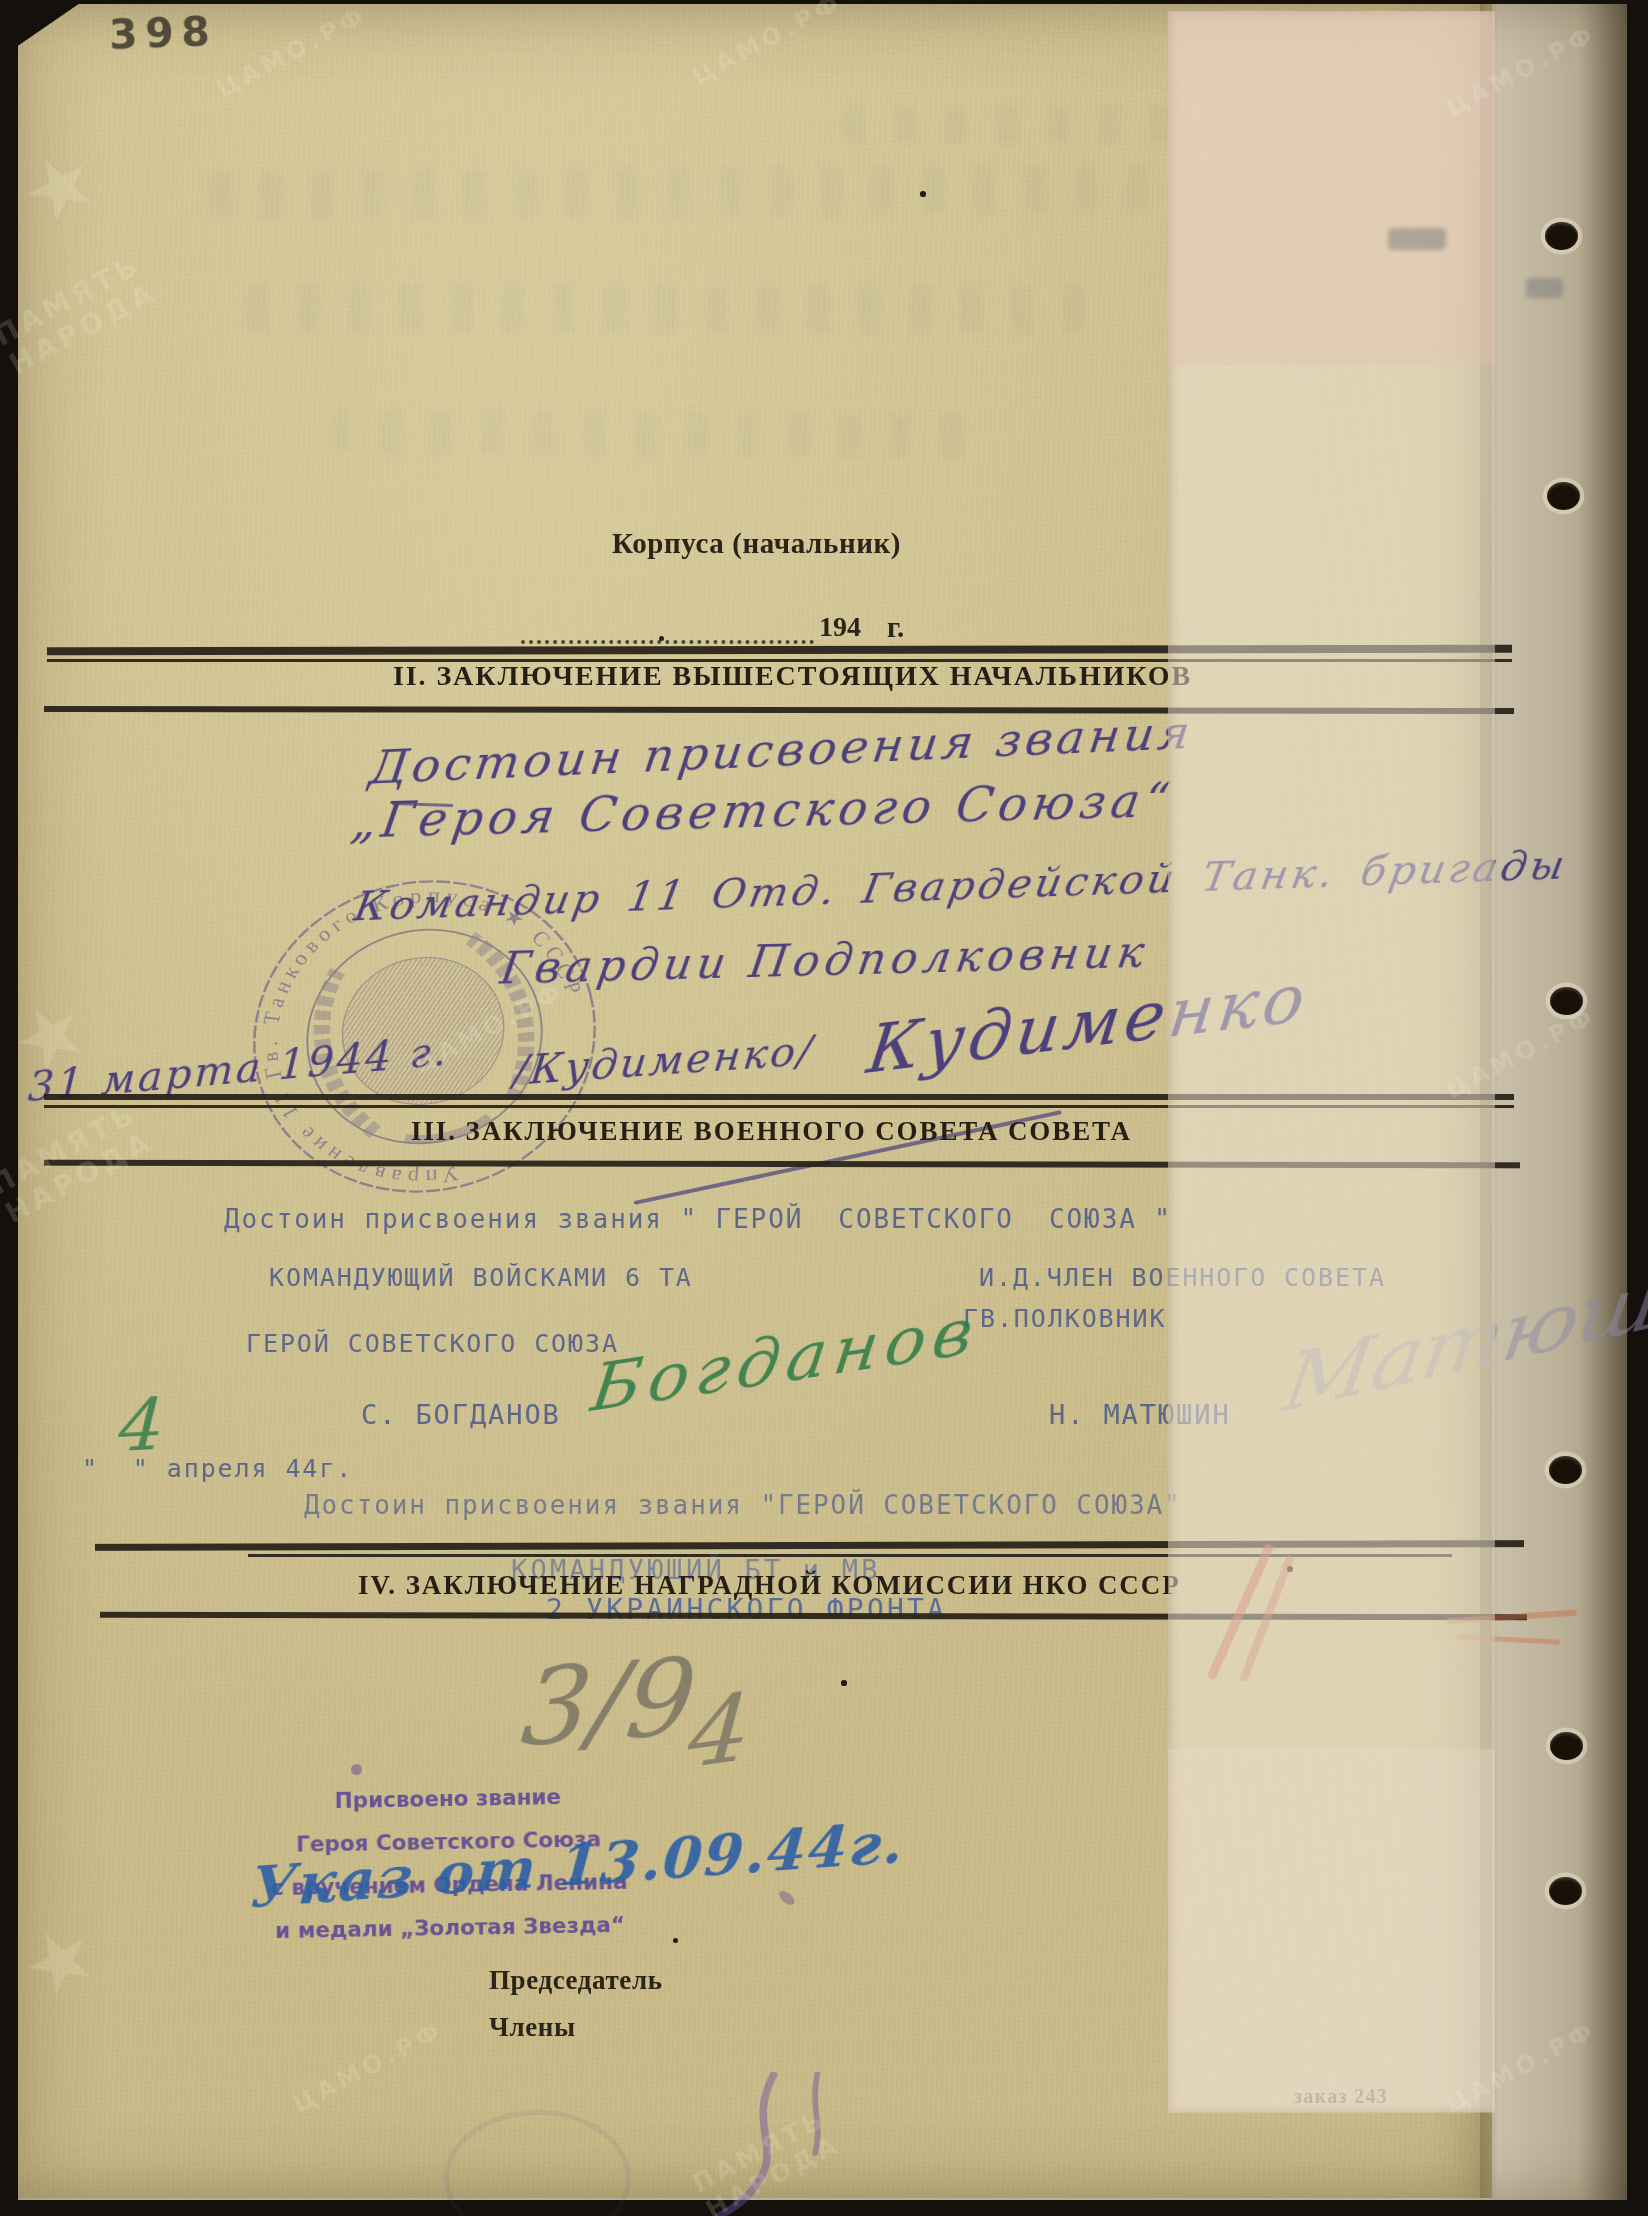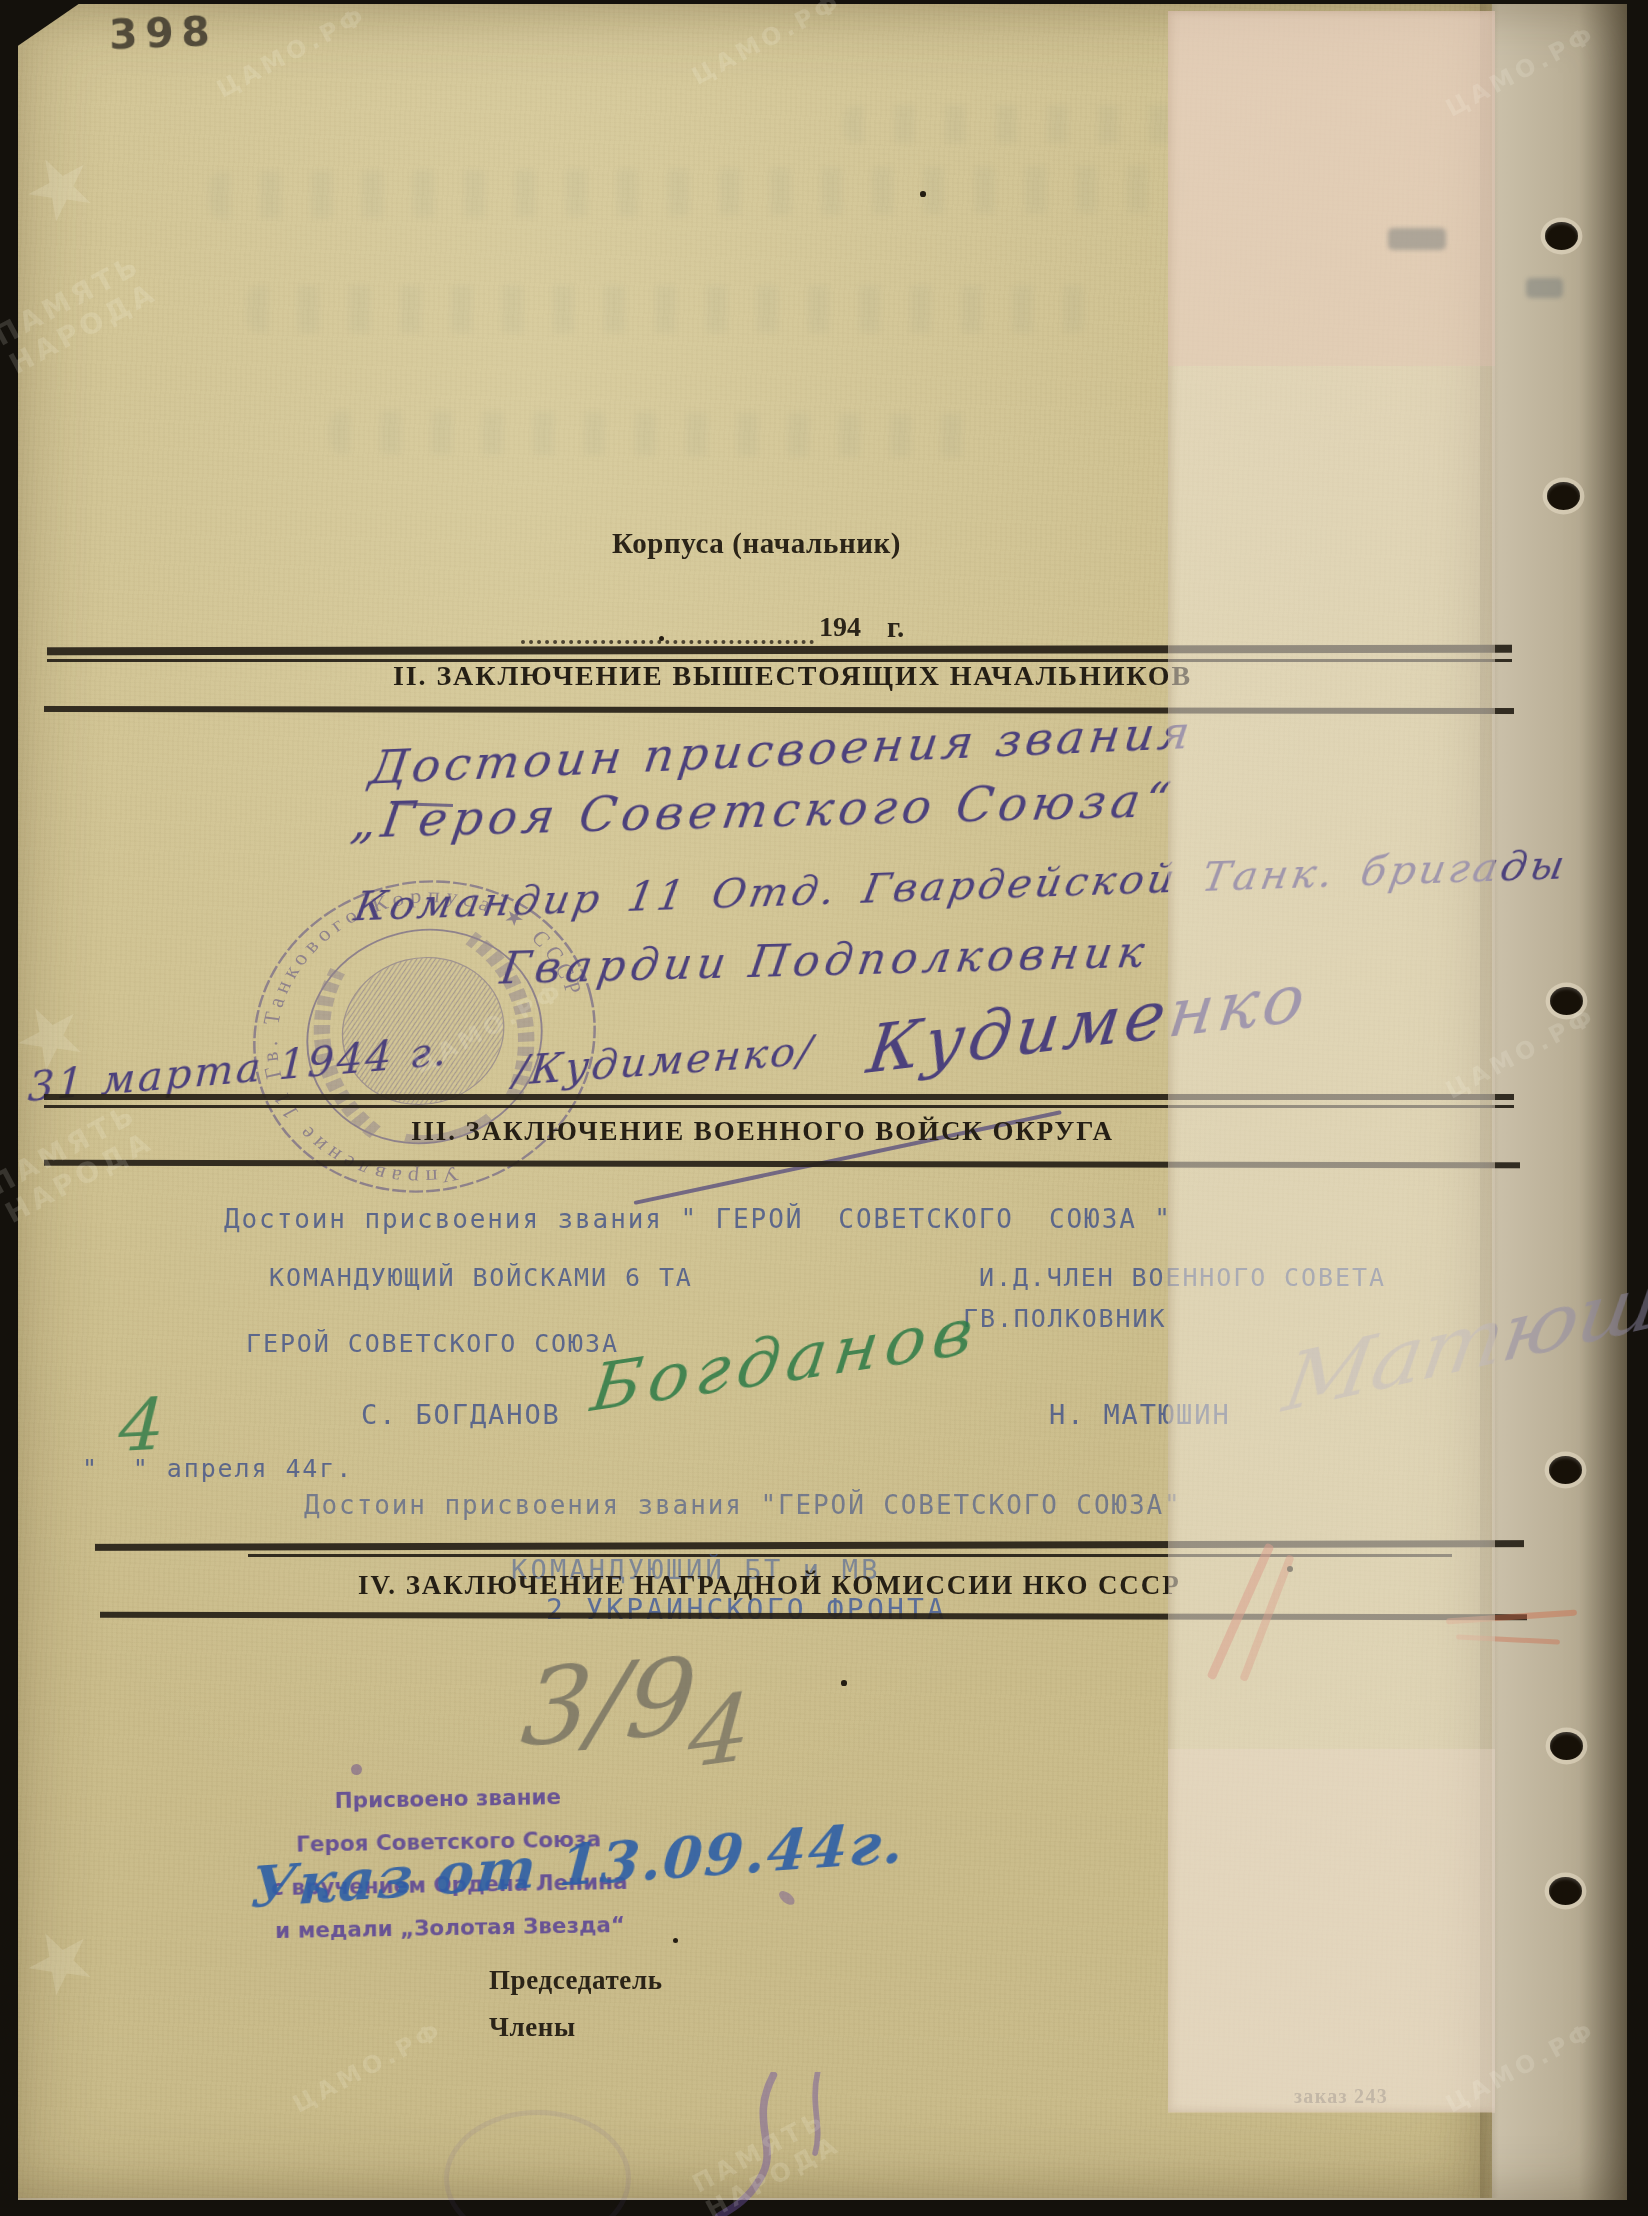--- a/index.html
+++ b/index.html
@@ -104,21 +104,21 @@
   <div class="abs hw" style="left:355px;top:882px;font-size:41px;letter-spacing:3.2px;word-spacing:9px;transform:skewX(-12deg) rotate(-2deg);">Командир 11 Отд. Гвардейской Танк. бригады</div>
   <div class="abs hw" style="left:501px;top:943px;font-size:44px;letter-spacing:5px;transform:skewX(-10deg) rotate(-1.5deg);">Гвардии Подполковник</div>
   <div class="abs hw" style="left:28px;top:1063px;font-size:41px;letter-spacing:2.5px;transform:skewX(-8deg) rotate(-5deg);">31 марта 1944 г.</div>
   <div class="abs hw" style="left:514px;top:1047px;font-size:41px;letter-spacing:2.5px;transform:skewX(-10deg) rotate(-4deg);">/Кудименко/</div>
   <div class="abs hw" style="left:868px;top:1011px;font-size:67px;letter-spacing:3.8px;transform:skewX(-14deg) rotate(-7deg);">Кудименко</div>
   <div class="abs" style="left:634px;top:1201px;width:437px;height:4.4px;background:#4c417c;opacity:.7;
               transform:rotate(-12deg);transform-origin:left center;border-radius:2.5px;"></div>
 
   <div class="abs rule" style="left:44px;top:1094px;width:1470px;height:6.3px;"></div>
   <div class="abs rule" style="left:44px;top:1105px;width:1470px;height:2.5px;"></div>
-  <div class="abs heading" style="left:411px;top:1116px;font-size:27px;">III. ЗАКЛЮЧЕНИЕ ВОЕННОГО ВОЙСК ОКРУГА</div>
+  <div class="abs heading" style="left:411px;top:1116px;font-size:27px;">III. ЗАКЛЮЧЕНИЕ ВОЕННОГО СОВЕТА СОВЕТА</div>
   <div class="abs rule" style="left:44px;top:1161px;width:1476px;height:5.7px;transform:rotate(.1deg);"></div>
 
   <div class="abs typed" style="left:224px;top:1204px;font-size:26px;">Достоин присвоения звания " ГЕРОЙ  СОВЕТСКОГО  СОЮЗА "</div>
   <div class="abs typed" style="left:269px;top:1263px;font-size:25px;">КОМАНДУЮЩИЙ ВОЙСКАМИ 6 ТА</div>
   <div class="abs typed" style="left:979px;top:1263px;font-size:25px;">И.Д.ЧЛЕН ВОЕННОГО СОВЕТА</div>
   <div class="abs typed" style="left:246px;top:1304px;font-size:25px;margin-top:25px;">ГЕРОЙ СОВЕТСКОГО СОЮЗА</div>
   <div class="abs typed" style="left:963px;top:1304px;font-size:25px;">ГВ.ПОЛКОВНИК</div>
   <div class="abs typed" style="left:361px;top:1399px;font-size:27px;">С. БОГДАНОВ</div>
   <div class="abs typed" style="left:1049px;top:1399px;font-size:27px;">Н. МАТЮШИН</div>
 

